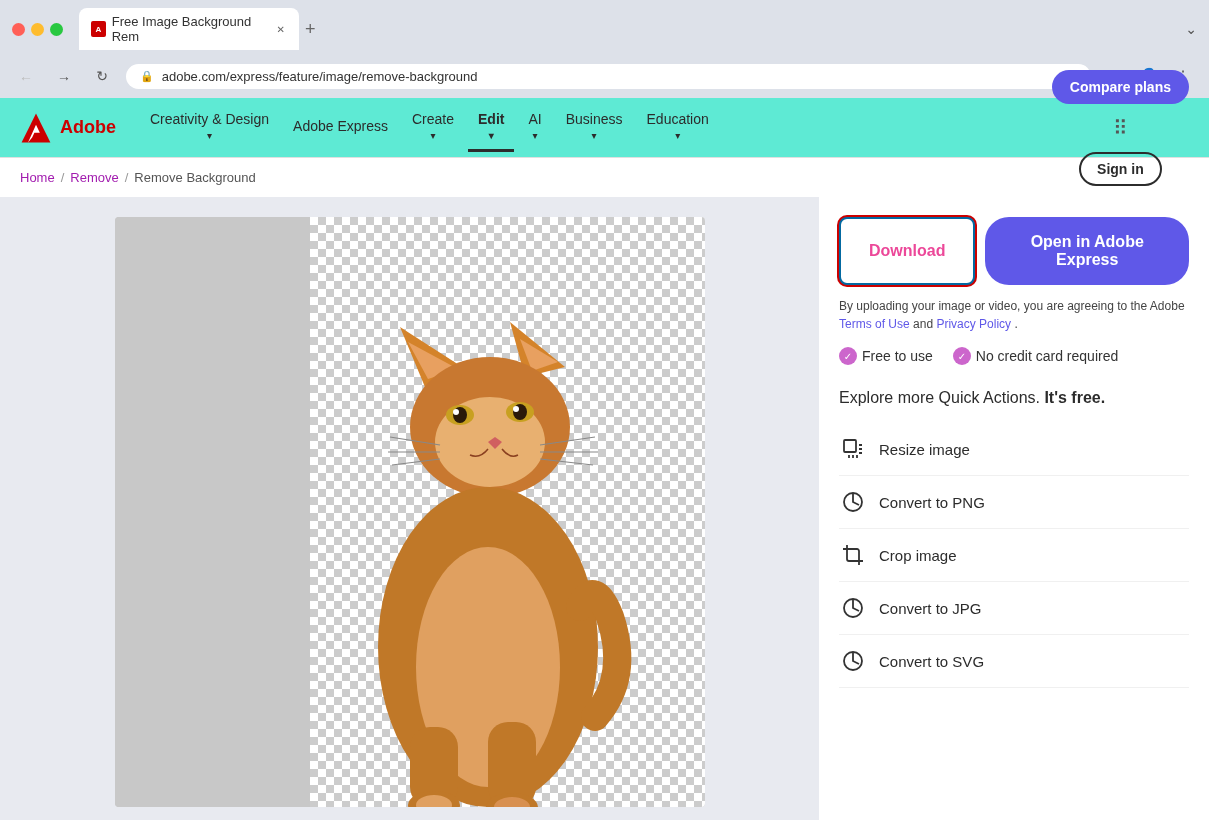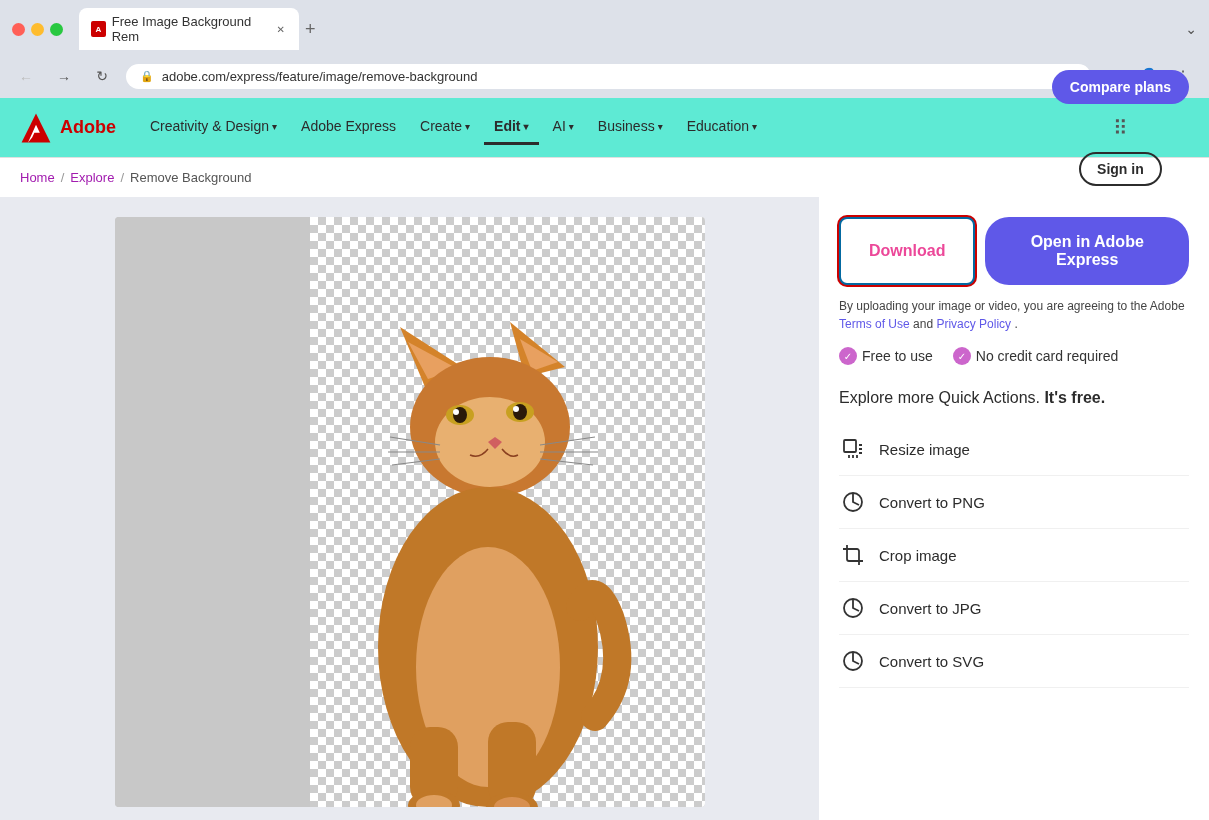--- a/index.html
+++ b/index.html
@@ -86,21 +86,21 @@
       margin-right: 24px;
     }
     .adobe-icon {
       width: 32px; height: 32px; color: #cc0000;
     }
     .adobe-wordmark { font-size: 18px; font-weight: 600; color: #cc0000; }
     .nav-items { display: flex; align-items: center; gap: 4px; flex: 1; }
     .nav-item {
       display: flex; align-items: center; gap: 3px;
       padding: 8px 10px; font-size: 14px; color: #2c2c2c;
-      cursor: pointer; border-bottom: 3px solid transparent;
+      cursor: pointer; border-bottom: 3px solid transparent; flex-direction: column;
     }
     .nav-item.active { border-bottom: 3px solid #2c2c2c; font-weight: 600; }
     .nav-item .chevron { font-size: 10px; }
     .nav-actions { display: flex; align-items: center; gap: 12px; flex-direction: column; }
     .compare-plans-btn {
       background: #5f58e8; color: #fff; border: none;
       border-radius: 20px; padding: 9px 18px; font-size: 14px;
       font-weight: 600; cursor: pointer;
     }
     .apps-grid { font-size: 20px; color: #555; cursor: pointer; }
@@ -278,21 +278,21 @@
     <div class="nav-actions">
       <button class="compare-plans-btn">Compare plans</button>
       <div class="apps-grid">⠿</div>
       <button class="sign-in-btn">Sign in</button>
     </div>
   </nav>
 
   <div class="breadcrumb">
     <a href="#">Home</a>
     <span class="breadcrumb-sep">/</span>
-    <a href="#">Explore</a>
+    <a href="#">Remove</a>
     <span class="breadcrumb-sep">/</span>
     <span>Remove Background</span>
   </div>
 
   <div class="main-content">
 
     <div class="image-area">
       <div class="image-container">
 
         <div style="position:absolute;top:0;left:0;width:195px;bottom:0;background:#c8c8c8;"></div>

